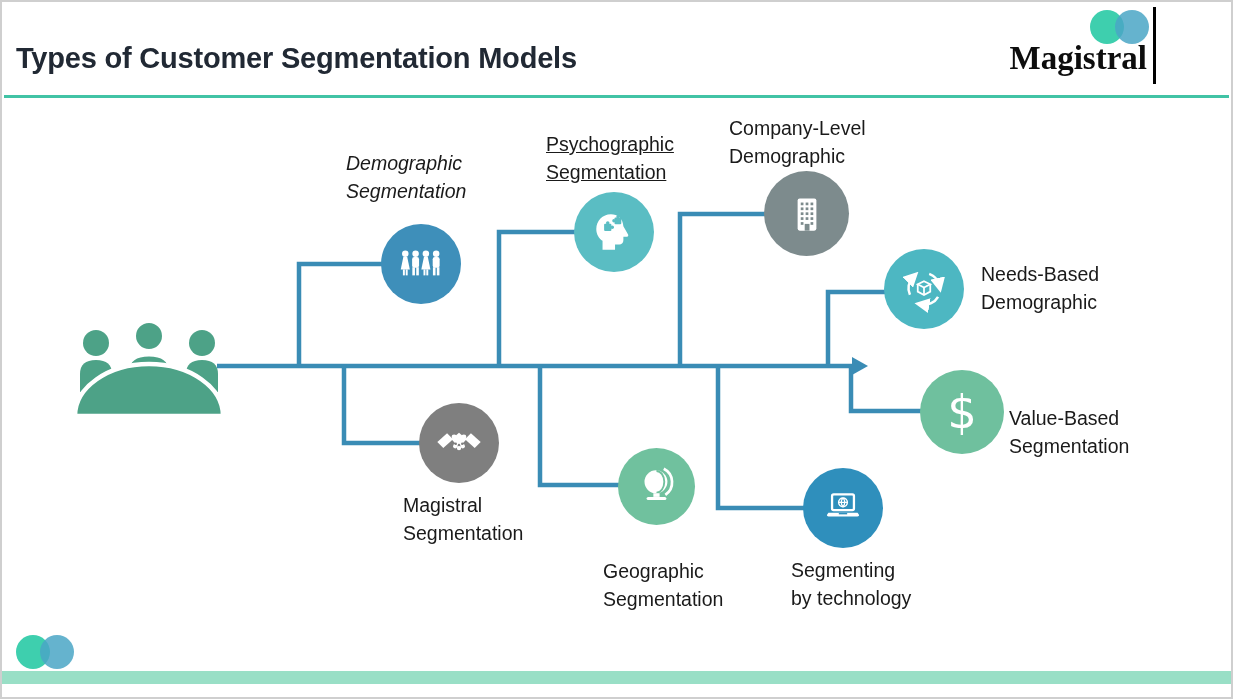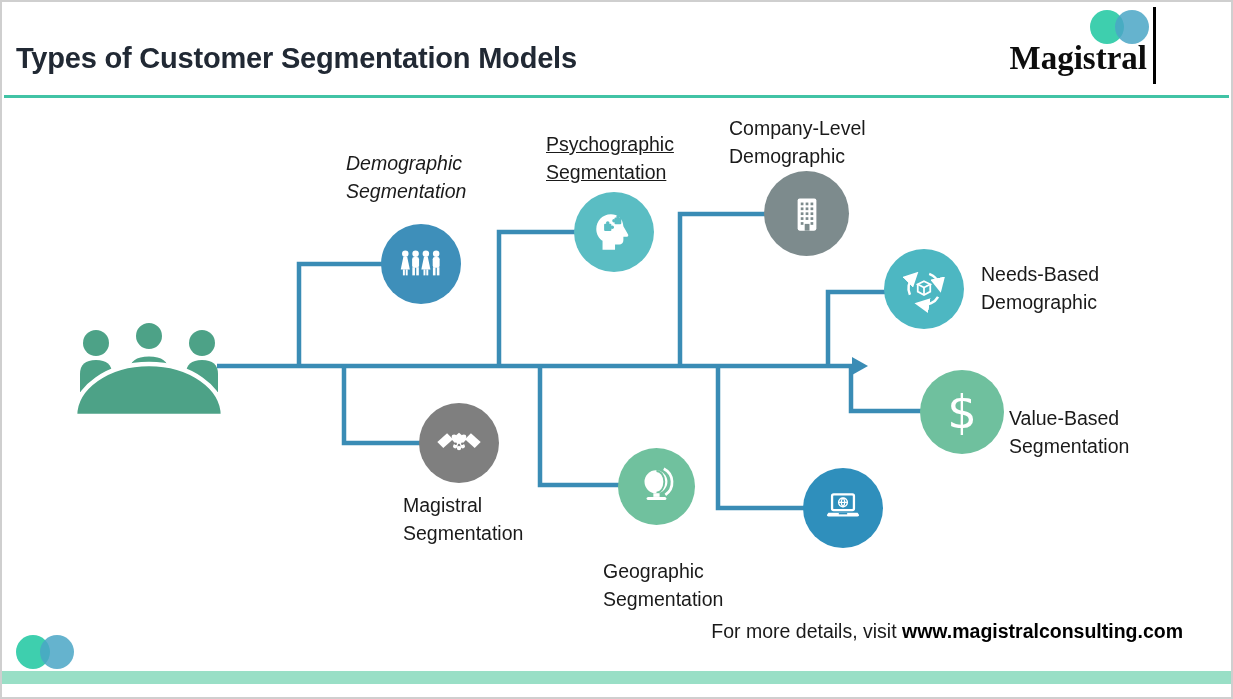--- a/index.html
+++ b/index.html
@@ -195,23 +195,22 @@
 
   <div class="node" style="left: 801px; top: 466px; width: 80px; height: 80px; background-color: rgb(47, 143, 188);">
     <svg width="50" height="50" viewBox="0 0 48 48">
       <rect x="13.5" y="11" width="21" height="15" rx="1.5" stroke="#fff" stroke-width="2.2" fill="none"></rect>
       <circle cx="24" cy="18.5" r="4.2" stroke="#fff" stroke-width="1.4" fill="none"></circle>
       <path d="M19.8 18.5 h8.4 M24 14.3 c2.3 2.8 2.3 5.6 0 8.4 c-2.3 -2.8 -2.3 -5.6 0 -8.4" stroke="#fff" stroke-width="1.2" fill="none"></path>
       <path d="M10 28.5 h28 l1.5 2.2 q0 1.4 -1.6 1.4 h-27.8 q-1.6 0 -1.6 -1.4 z" fill="#fff"></path>
       <rect x="20" y="28.7" width="8" height="1.4" fill="#2f8fbc"></rect>
     </svg>
   </div>
-
-  <div class="footer-note">
-    <span>For more details, visit </span><b>www.magistralconsulting.com</b>
-  </div>
+  <div class="node-label" style="left:789px;top:554px;">Segmenting
+by technology</div>
+
   <svg class="logo-dots bottom" width="72" height="38">
     <circle cx="19" cy="19" r="17" fill="#3ecfae"></circle>
     <circle cx="43" cy="19" r="17" fill="#4aa6c6" fill-opacity="0.85"></circle>
   </svg>
   <div class="band-bottom"></div>
 
 </div>
 
 </body></html>

